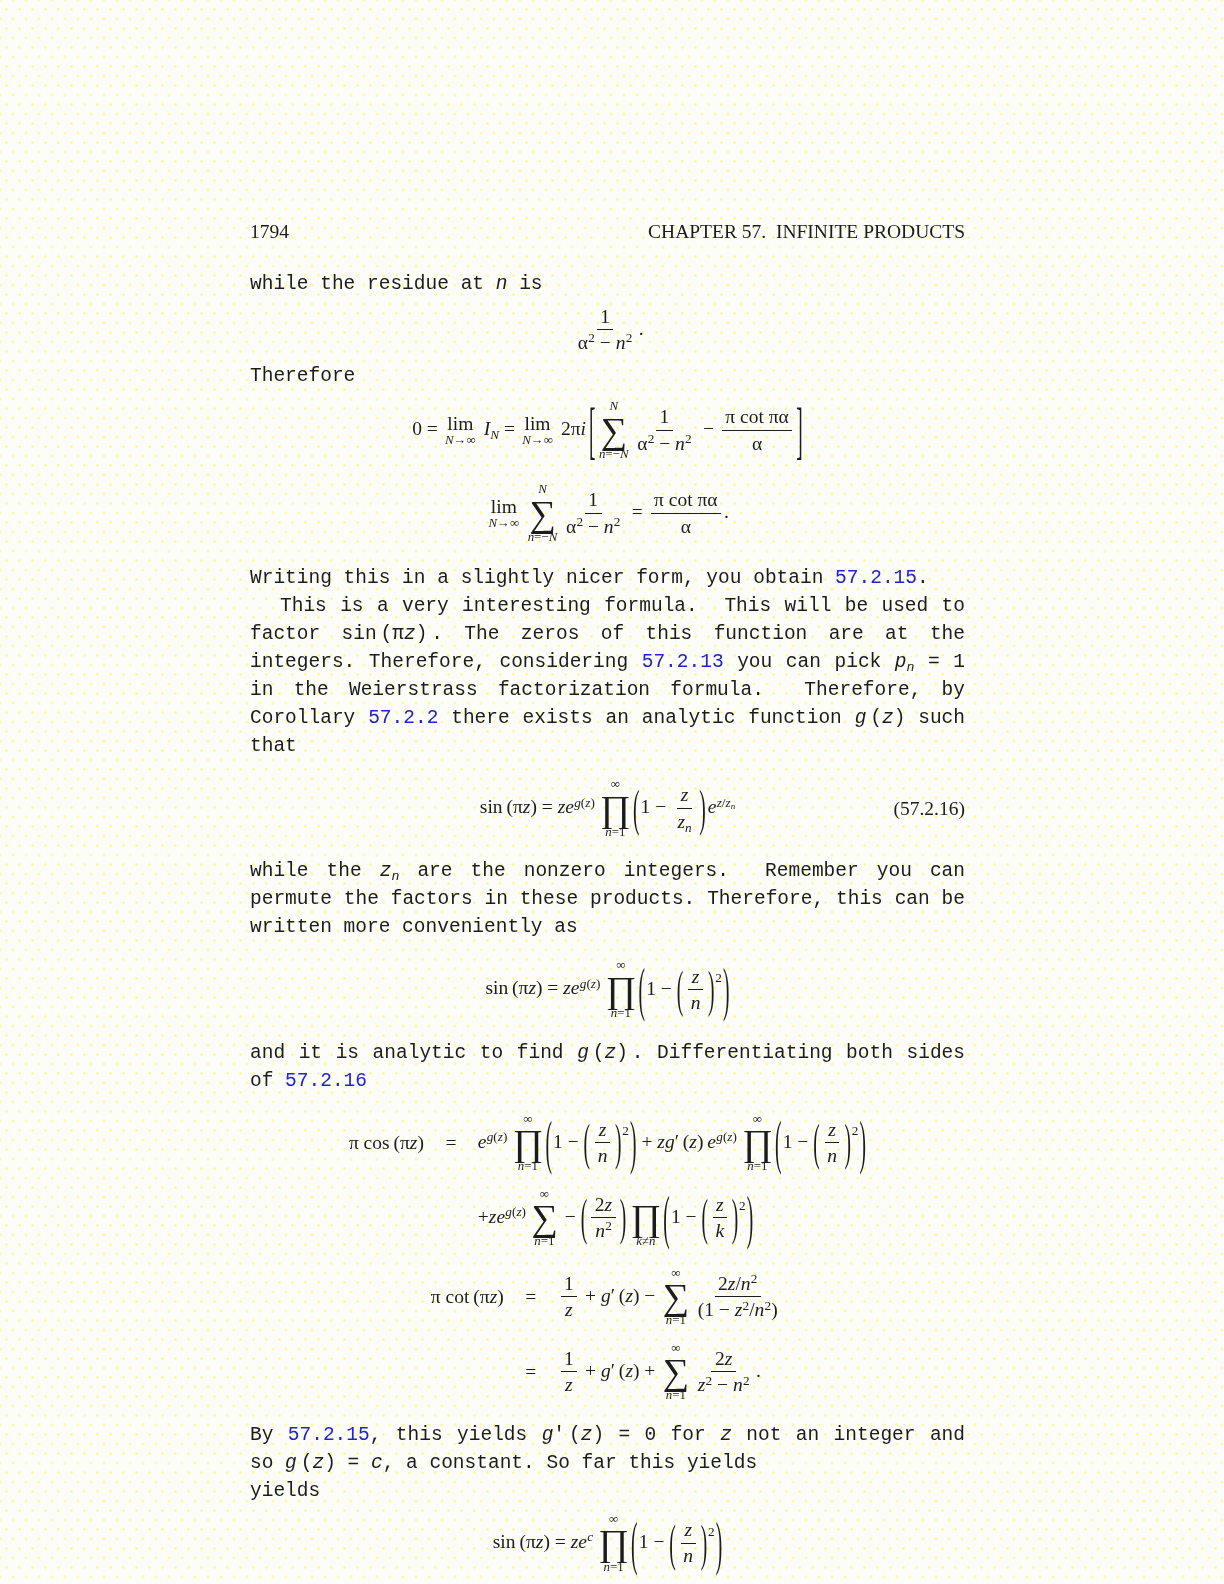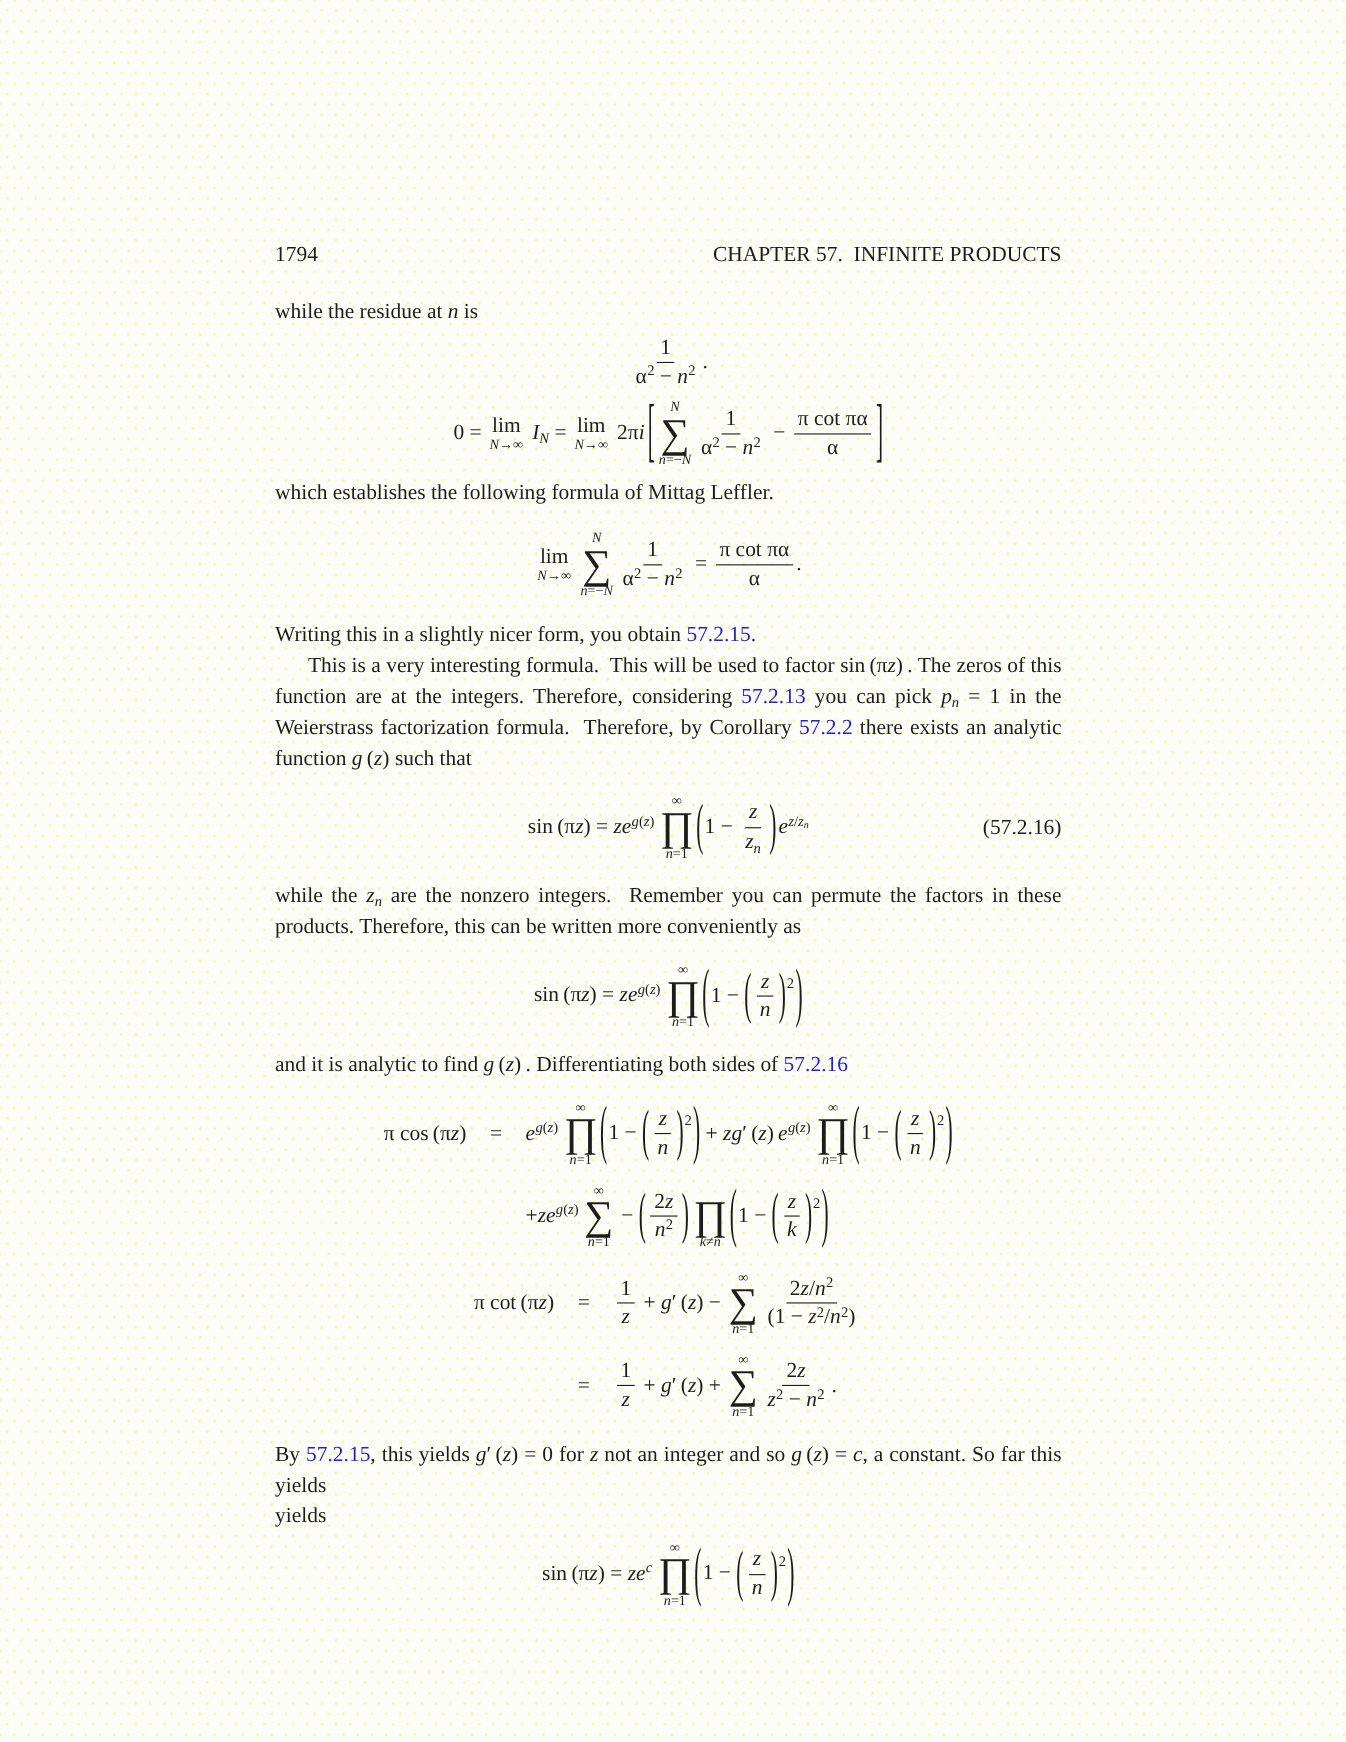--- a/index.html
+++ b/index.html
@@ -9,21 +9,21 @@
     background-image:
       radial-gradient(circle, rgba(250,250,70,.55) 1px, transparent 1.5px),
       radial-gradient(circle, rgba(250,250,70,.55) 1px, transparent 1.5px);
     background-size:13px 19px,13px 19px;
     background-position:0 0,6.5px 9.5px;
     font-family:"Liberation Serif","DejaVu Serif",serif;
     color:#1c1c1c;font-size:19.5px;
   }
   .content{padding:222px 259px 0 250px;}
   .pagehead{display:flex;justify-content:space-between;align-items:flex-start;line-height:1;}
-  .para{margin:0;text-align:justify;line-height:28px;}
+  .para{margin:0;text-align:justify;line-height:28px;font-family:Liberation Mono, monospace;}
   .para.indent{text-indent:30px;}
   .mt28{margin-top:28px}.mt14{margin-top:14px}.mt10{margin-top:10px}.mt6{margin-top:6px}
   .eq{text-align:center;line-height:1.15;margin:12px 0;}
   .eq.m8{margin:8px 0}.eq.m16{margin:18px 0}
   .eqline{display:inline-block;white-space:nowrap;}
   .eq.tagged{position:relative;}
   .eqtag{position:absolute;right:0;top:50%;transform:translateY(-50%);}
   .lnk{color:#2323cd;cursor:pointer;}
   .it{font-style:italic;}
   .rm{font-style:normal;}
@@ -60,20 +60,21 @@
 
     <p class="para mt28"><span class="rm">while the residue at </span><span class="it">n</span><span class="rm"> is</span></p>
 
     <div class="eq m8">
       <span class="eqline"><span class="frac">
             <span class="fn"><span class="rm">1</span></span>
             <span class="fd"><span class="rm">α</span><span class="msup"><span class="rm">2</span></span><span class="rm"> − </span><span class="it">n</span><span class="msup"><span class="rm">2</span></span></span>
           </span><span class="rm">.</span></span>
     </div>
 
+    <p class="para mt6"><span class="rm">Therefore</span></p>
 
     <div class="eq m8">
       <span class="eqline"><span class="rm">0 = </span><span class="limop">
             <span class="limword">lim</span>
             <span class="blim"><span class="it">N</span><span class="rm">→∞</span></span>
           </span><span class="hsp" style="width: 0.3em;"></span><span class="it">I</span><span class="msub"><span class="it">N</span></span><span class="rm"> = </span><span class="limop">
             <span class="limword">lim</span>
             <span class="blim"><span class="it">N</span><span class="rm">→∞</span></span>
           </span><span class="hsp" style="width: 0.3em;"></span><span class="rm">2π</span><span class="it">i</span><span class="hsp" style="width: 0.15em;"></span><span class="stretch">
             <span class="delim" style="transform: scaleY(3.299);">[</span>
@@ -85,21 +86,20 @@
                 <span class="fn"><span class="rm">1</span></span>
                 <span class="fd"><span class="rm">α</span><span class="msup"><span class="rm">2</span></span><span class="rm"> − </span><span class="it">n</span><span class="msup"><span class="rm">2</span></span></span>
               </span><span class="rm"> − </span><span class="frac">
                 <span class="fn"><span class="rm">π cot πα</span></span>
                 <span class="fd"><span class="rm">α</span></span>
               </span></span>
             <span class="delim" style="transform: scaleY(3.299);">]</span>
           </span></span>
     </div>
 
-    <p class="para mt6"><span class="rm">which establishes the following formula of Mittag Leffler.</span></p>
 
     <div class="eq m16">
       <span class="eqline"><span class="limop">
             <span class="limword">lim</span>
             <span class="blim"><span class="it">N</span><span class="rm">→∞</span></span>
           </span><span class="hsp" style="width: 0.2em;"></span><span class="big">
             <span class="blim"><span class="it">N</span></span>
             <span class="bglyph">∑</span>
             <span class="blim"><span class="it">n</span><span class="rm">=−</span><span class="it">N</span></span>
           </span><span class="frac">

